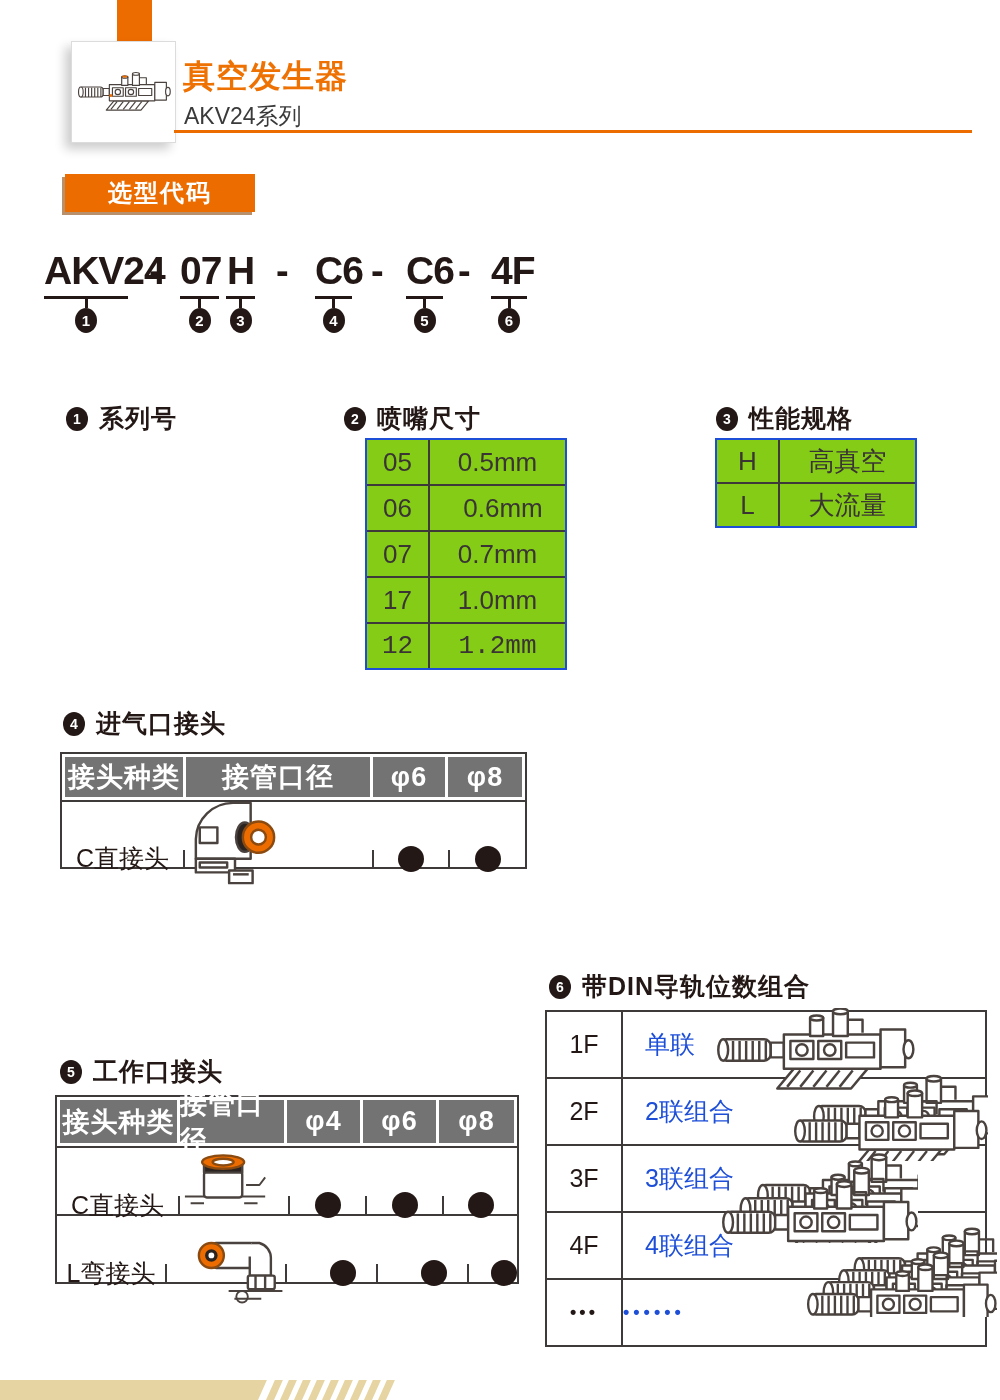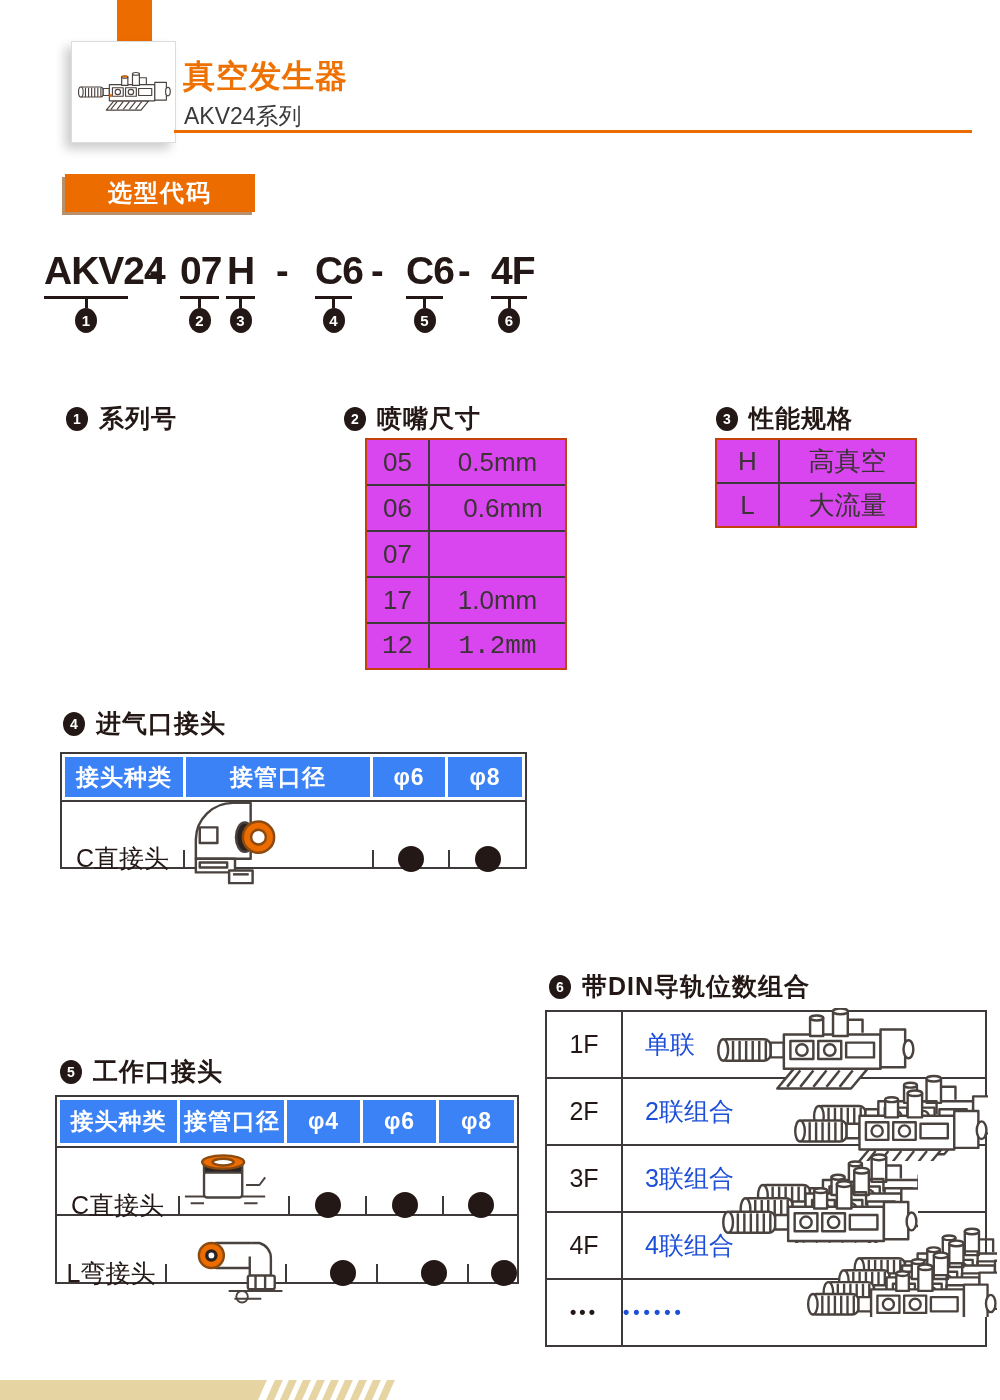--- a/index.html
+++ b/index.html
@@ -24,30 +24,30 @@
     letter-spacing:-1px;white-space:nowrap;}
   .tick{width:3px;height:9px;background:#231815;margin:0 auto;}
   .oval-num{width:22px;height:25px;border-radius:50%;background:#231815;color:#fff;font-size:15px;font-weight:700;
     display:flex;align-items:center;justify-content:center;margin:0 auto;}
   .code-dash{position:absolute;top:248px;font-size:38px;line-height:46px;font-weight:800;}
   
   .sec-h{position:absolute;display:flex;align-items:center;gap:11px;}
   .sec-h .oval-num{margin:0;width:22px;height:24px;font-size:14px;}
   .sec-title{font-size:25px;font-weight:700;color:#231815;letter-spacing:1px;white-space:nowrap;}
   
-  .mini-tbl{position:absolute;border:2px solid #c2410c;background:#d946ef;text-align:center;}
+  .mini-tbl{position:absolute;border:2px solid #1d4ed8;background:#84cc16;text-align:center;}
   .mini-row{display:flex;border-top:2px solid #3E3A39;}
   .mini-row:first-child{border-top:none;}
   .mini-c1{width:61px;border-right:2px solid #3E3A39;display:flex;align-items:center;justify-content:center;
     font-size:26px;color:#3a3434;}
   .mini-c2{flex:1;display:flex;align-items:center;justify-content:center;font-size:26px;color:#3a3434;}
   
   .gh-tbl{position:absolute;border:2px solid #3E3A39;background:#fff;}
   .gh-head{display:flex;gap:3px;padding:3px;}
-  .gh-hcell{background:#3b82f6;color:#fff;font-size:23px;font-weight:700;letter-spacing:1px;
+  .gh-hcell{background:#737373;color:#fff;font-size:27px;font-weight:700;letter-spacing:1px;
     display:flex;align-items:center;justify-content:center;}
   .gh-row{display:flex;border-top:2px solid #3E3A39;}
   .gh-cell{display:flex;align-items:center;justify-content:center;border-right:2px solid #3E3A39;
     font-size:25px;color:#231815;margin-top:48px;}
   .gh-cell:last-child{border-right:none;}
   .dot{width:26px;height:26px;border-radius:50%;background:#231815;}
   
   .din-tbl{position:absolute;left:545px;top:1010px;width:438px;border:2px solid #3E3A39;background:#fff;}
   .din-row{display:flex;height:65px;border-top:2px solid #3E3A39;}
   .din-row:first-child{border-top:none;}
@@ -168,20 +168,21 @@
     <div class="mini-row" style="height:44px;">
       <div class="mini-c1">05</div>
       <div class="mini-c2">0.5mm</div>
     </div>
     <div class="mini-row" style="height:44px;gap:11px;">
       <div class="mini-c1">06</div>
       <div class="mini-c2">0.6mm</div>
     </div>
     <div class="mini-row" style="height:44px;">
       <div class="mini-c1">07</div>
+      <div class="mini-c2">0.7mm</div>
     </div>
     <div class="mini-row" style="height:44px;">
       <div class="mini-c1">17</div>
       <div class="mini-c2">1.0mm</div>
     </div>
     <div class="mini-row" style="height:44px;font-family:Liberation Mono, monospace;">
       <div class="mini-c1">12</div>
       <div class="mini-c2">1.2mm</div>
     </div>
   </div>

